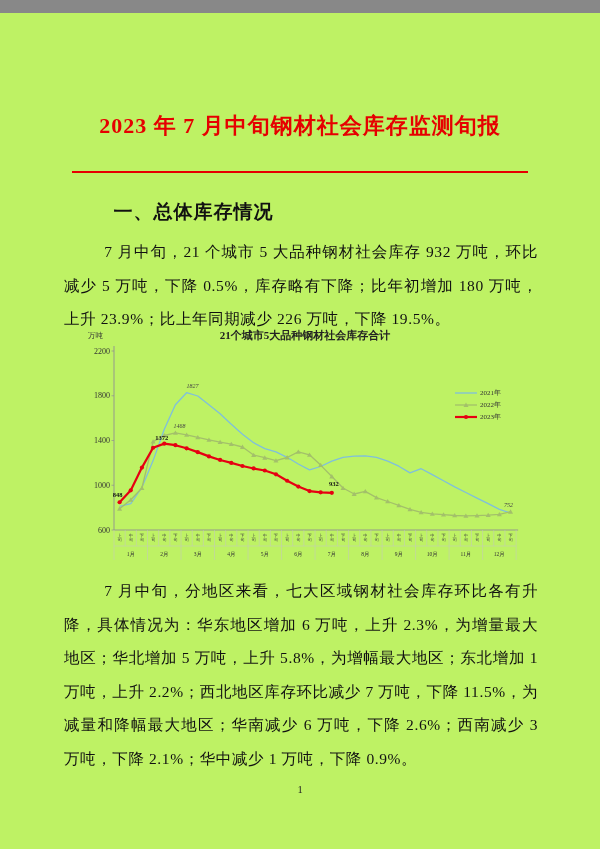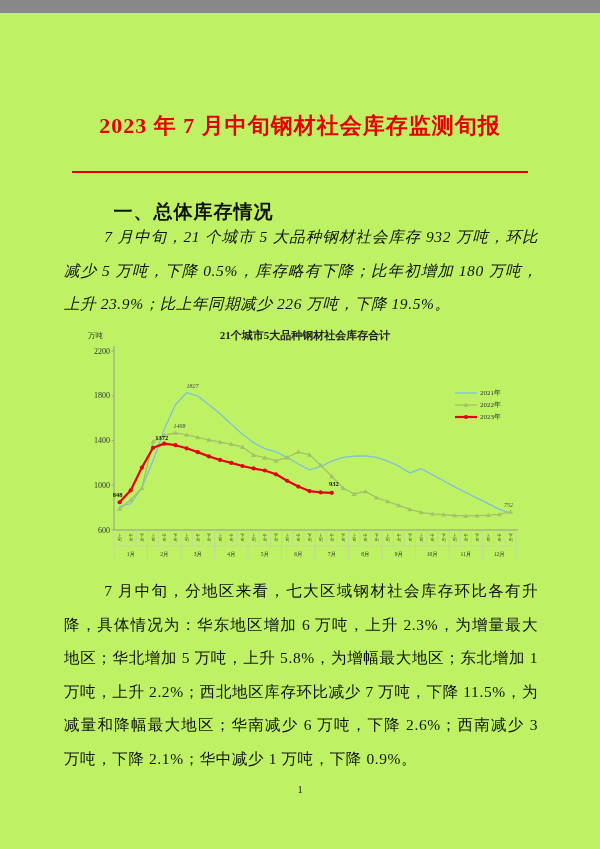--- a/index.html
+++ b/index.html
@@ -20,21 +20,21 @@
     position:absolute;top:186px;left:64px;width:473px;
     font-size:19px;font-weight:bold;text-indent:2.6em;
     line-height:26px;letter-spacing:1px;
   }
   .para{
     position:absolute;left:64px;width:474px;
     font-size:15.5px;line-height:33.6px;text-align:justify;
     text-indent:2.6em;letter-spacing:0.6px;
     text-justify:inter-character;
   }
-  .para-1{top:207px;font-style:italic;}
+  .para-1{top:222px;}
   .para-2{top:561px;}
   .chart-wrap{
     position:absolute;top:312px;left:83px;width:450px;height:248px;
   }
   .page-number{
     position:absolute;top:771px;left:0;right:0;text-align:center;
     font-size:10.5px;color:#222;
   }
   svg text{font-family:"Liberation Serif","DejaVu Serif",serif;}
 </style>

